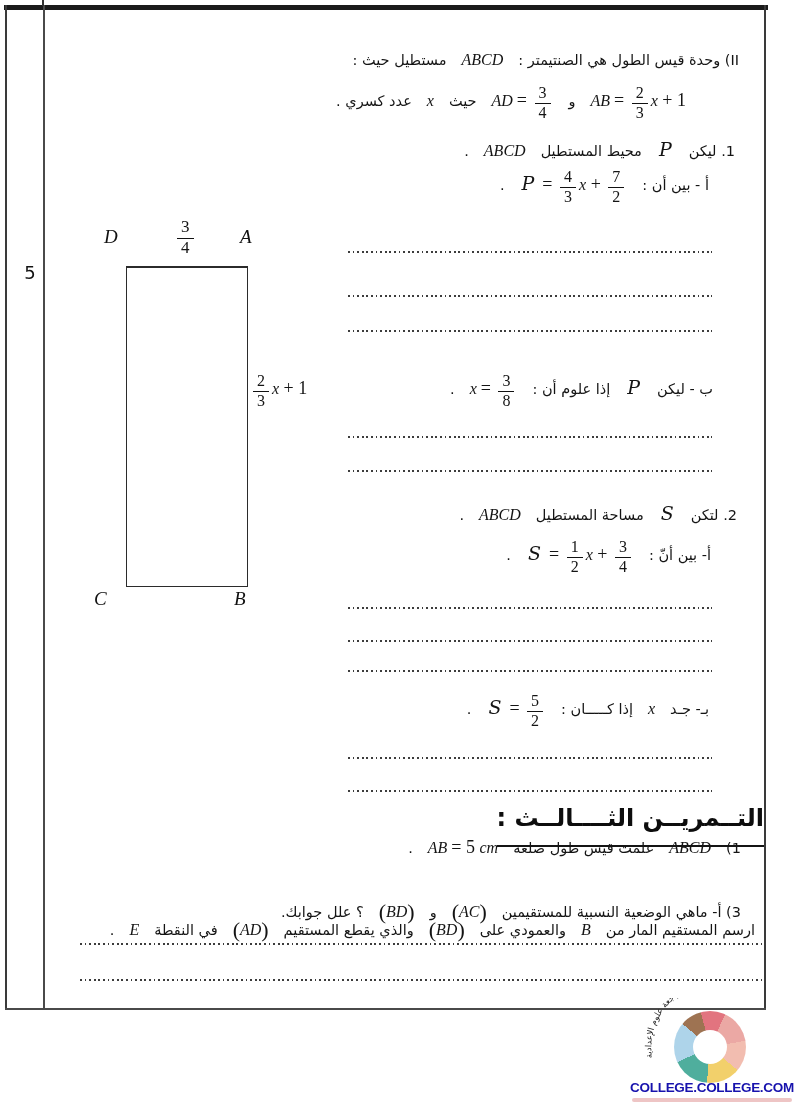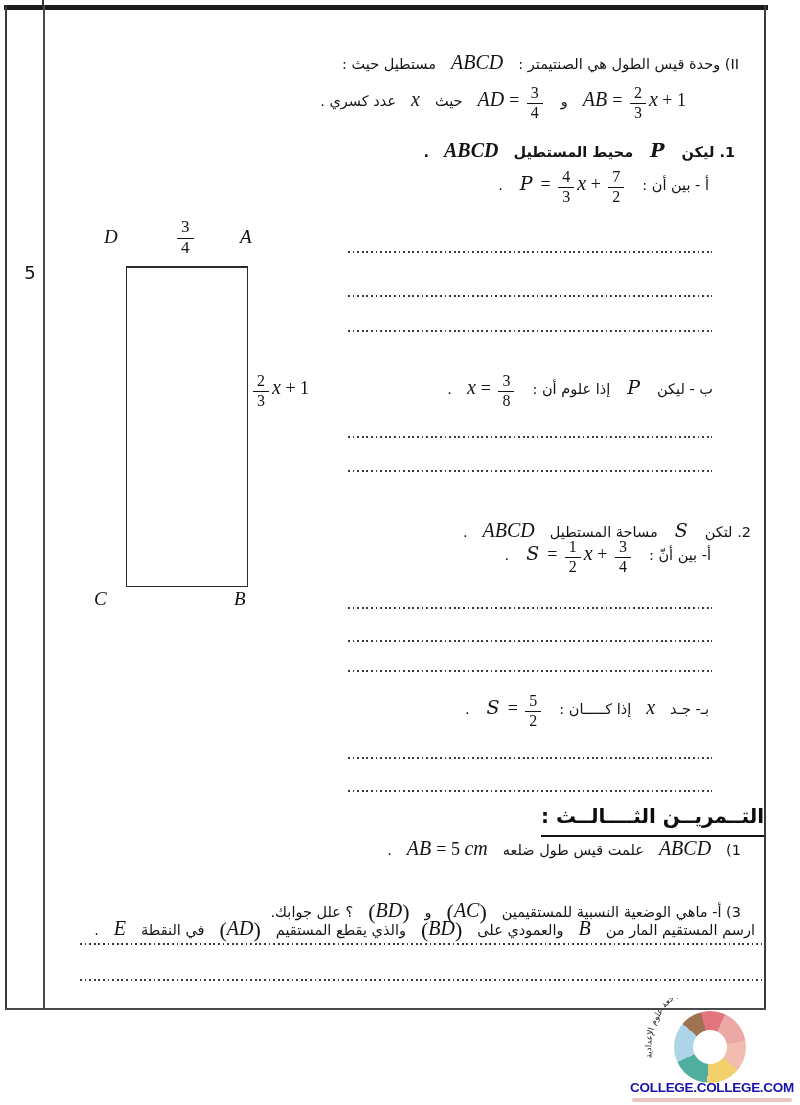--- a/index.html
+++ b/index.html
@@ -12,42 +12,42 @@
   .fr-margin{left:43px;top:5px;width:2px;height:1005px;background:#4a4a4a;}
   .fr-right{left:764px;top:5px;width:2px;height:1005px;}
   .fr-bottom{left:5px;top:1008px;width:761px;height:2px;background:#4a4a4a;}
   .fr-tick{left:42px;top:0;width:2px;height:6px;background:#333;}
   .margin-num{position:absolute;left:20px;top:262px;width:20px;text-align:center;
       font-family:"DejaVu Sans",sans-serif;font-size:18px;color:#111;}
   
   .line{position:absolute;direction:rtl;white-space:nowrap;line-height:1.25;}
   .r-ar{font-family:"DejaVu Sans","Liberation Sans",sans-serif;font-size:14.5px;margin:0 3px;}
   .r-m{font-family:"Liberation Serif",serif;font-size:18px;}
-  .r-mi{font-family:"Liberation Serif",serif;font-style:italic;font-size:20px;}
+  .r-mi{font-family:"Liberation Serif",serif;font-style:italic;font-size:16px;}
   .r-msc{font-family:"DejaVu Serif",serif;font-style:italic;font-size:19px;margin:0 2px;}
   .r-big{font-family:"Liberation Serif",serif;font-size:22px;vertical-align:-2px;}
   .ltr{direction:ltr;unicode-bidi:isolate;display:inline-block;margin:0 12px;}
   .frac{display:inline-block;direction:ltr;text-align:center;vertical-align:middle;
         font-family:"Liberation Serif",serif;font-size:16px;line-height:1.1;margin:0 3px;}
   .frac .fn{display:block;border-bottom:1.4px solid #111;padding:0 4px 1px;}
   .frac .fd{display:block;}
   .l-intro{top:50px;right:58px;}
   .l-given{top:84px;right:102px;}
-  .l-q1{top:138px;right:62px;font-weight:bold;}
+  .l-q1{top:138px;right:62px;}
   .l-q1a{top:168px;right:88px;}
   .l-q1b{top:372px;right:84px;}
-  .l-q2{top:502px;right:46px;margin-top:16px;}
+  .l-q2{top:502px;right:60px;}
   .l-q2a{top:538px;right:86px;}
   .l-q2b{top:692px;right:88px;}
   .l-ex3-1{top:836px;right:56px;}
   .l-ex3-2{top:916px;right:42px;}
   .l-ex3-3{top:898px;right:56px;}
   .heading{position:absolute;top:804px;right:36px;direction:rtl;white-space:nowrap;
-      font-family:"DejaVu Sans",sans-serif;font-weight:bold;font-size:20px;color:#0d0d0d;
-      border-bottom:2.5px solid #141414;padding-bottom:7px;text-align:right;}
+      font-family:"DejaVu Sans",sans-serif;font-weight:bold;font-size:24px;color:#0d0d0d;
+      border-bottom:2.5px solid #141414;padding-bottom:13px;text-align:right;}
   
   .dot{position:absolute;height:2px;
        background-image:repeating-linear-gradient(90deg,#3c3c3c 0 1.8px,transparent 1.8px 4.6px);}
   .dot.mid{left:348px;width:364px;}
   .dot.full{left:80px;width:682px;}
   .d1a{top:251px;} .d1b{top:295px;} .d1c{top:330px;}
   .d2a{top:436px;} .d2b{top:470px;}
   .d3a{top:607px;} .d3b{top:640px;} .d3c{top:670px;}
   .d4a{top:757px;} .d4b{top:790px;}
   .d5a{top:943px;} .d5b{top:979px;}

